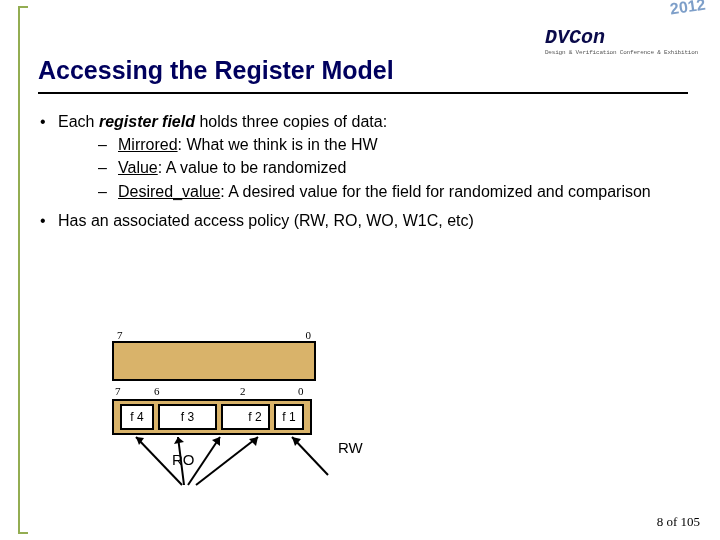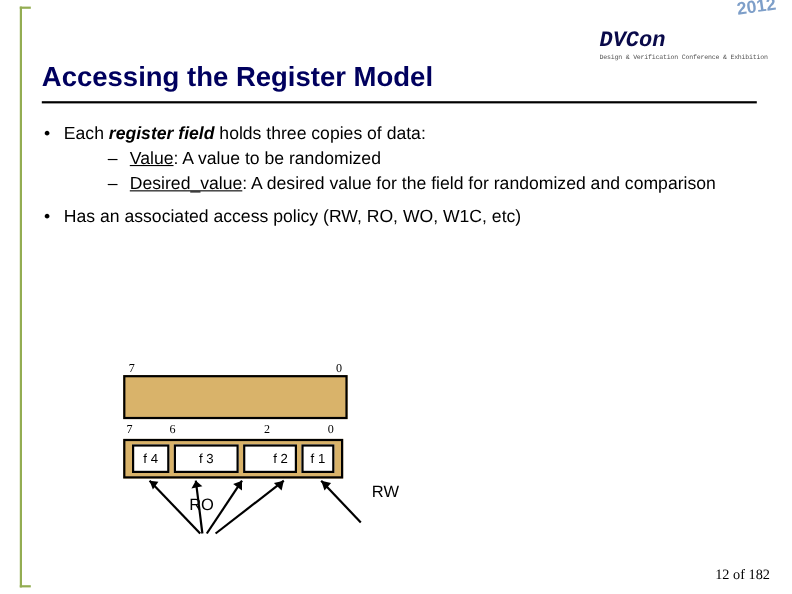--- a/index.html
+++ b/index.html
@@ -49,20 +49,21 @@
   <span class="sub">Design &amp; Verification Conference &amp; Exhibition</span>
 </div>
 
 <div class="title">Accessing the Register Model</div>
 <div class="title-underline"></div>
 
 <div class="content">
   <div class="bullet">
     <span>Each </span><span class="em">register field</span><span> holds three copies of data:</span>
     <div class="sub-list">
+      <div class="sub-item"><span class="u">Mirrored</span><span>: What we think is in the HW</span></div>
       <div class="sub-item"><span class="u">Value</span><span>: A value to be randomized</span></div>
       <div class="sub-item"><span class="u">Desired_value</span><span>: A desired value for the field for randomized and comparison</span></div>
     </div>
   </div>
   <div class="bullet" style="margin-top:2px;">Has an associated access policy (RW, RO, WO, W1C, etc)</div>
 </div>
 
 <div class="diag">
   <div style="position:relative;">
     <div class="reg-outer">
@@ -95,13 +96,13 @@
       <line class="arrow" x1="84" y1="52" x2="146" y2="4"></line>
         <polygon class="arrowhead" points="146,4 144,13 137,6"></polygon>
       <line class="arrow" x1="216" y1="42" x2="180" y2="4"></line>
         <polygon class="arrowhead" points="180,4 189,6 183,13"></polygon>
     </svg>
     <div class="ro-label">RO</div>
     <div class="rw-label">RW</div>
   </div>
 </div>
 
-<div class="pagenum">12 of 182</div>
+<div class="pagenum">8 of 105</div>
 
 </body></html>

